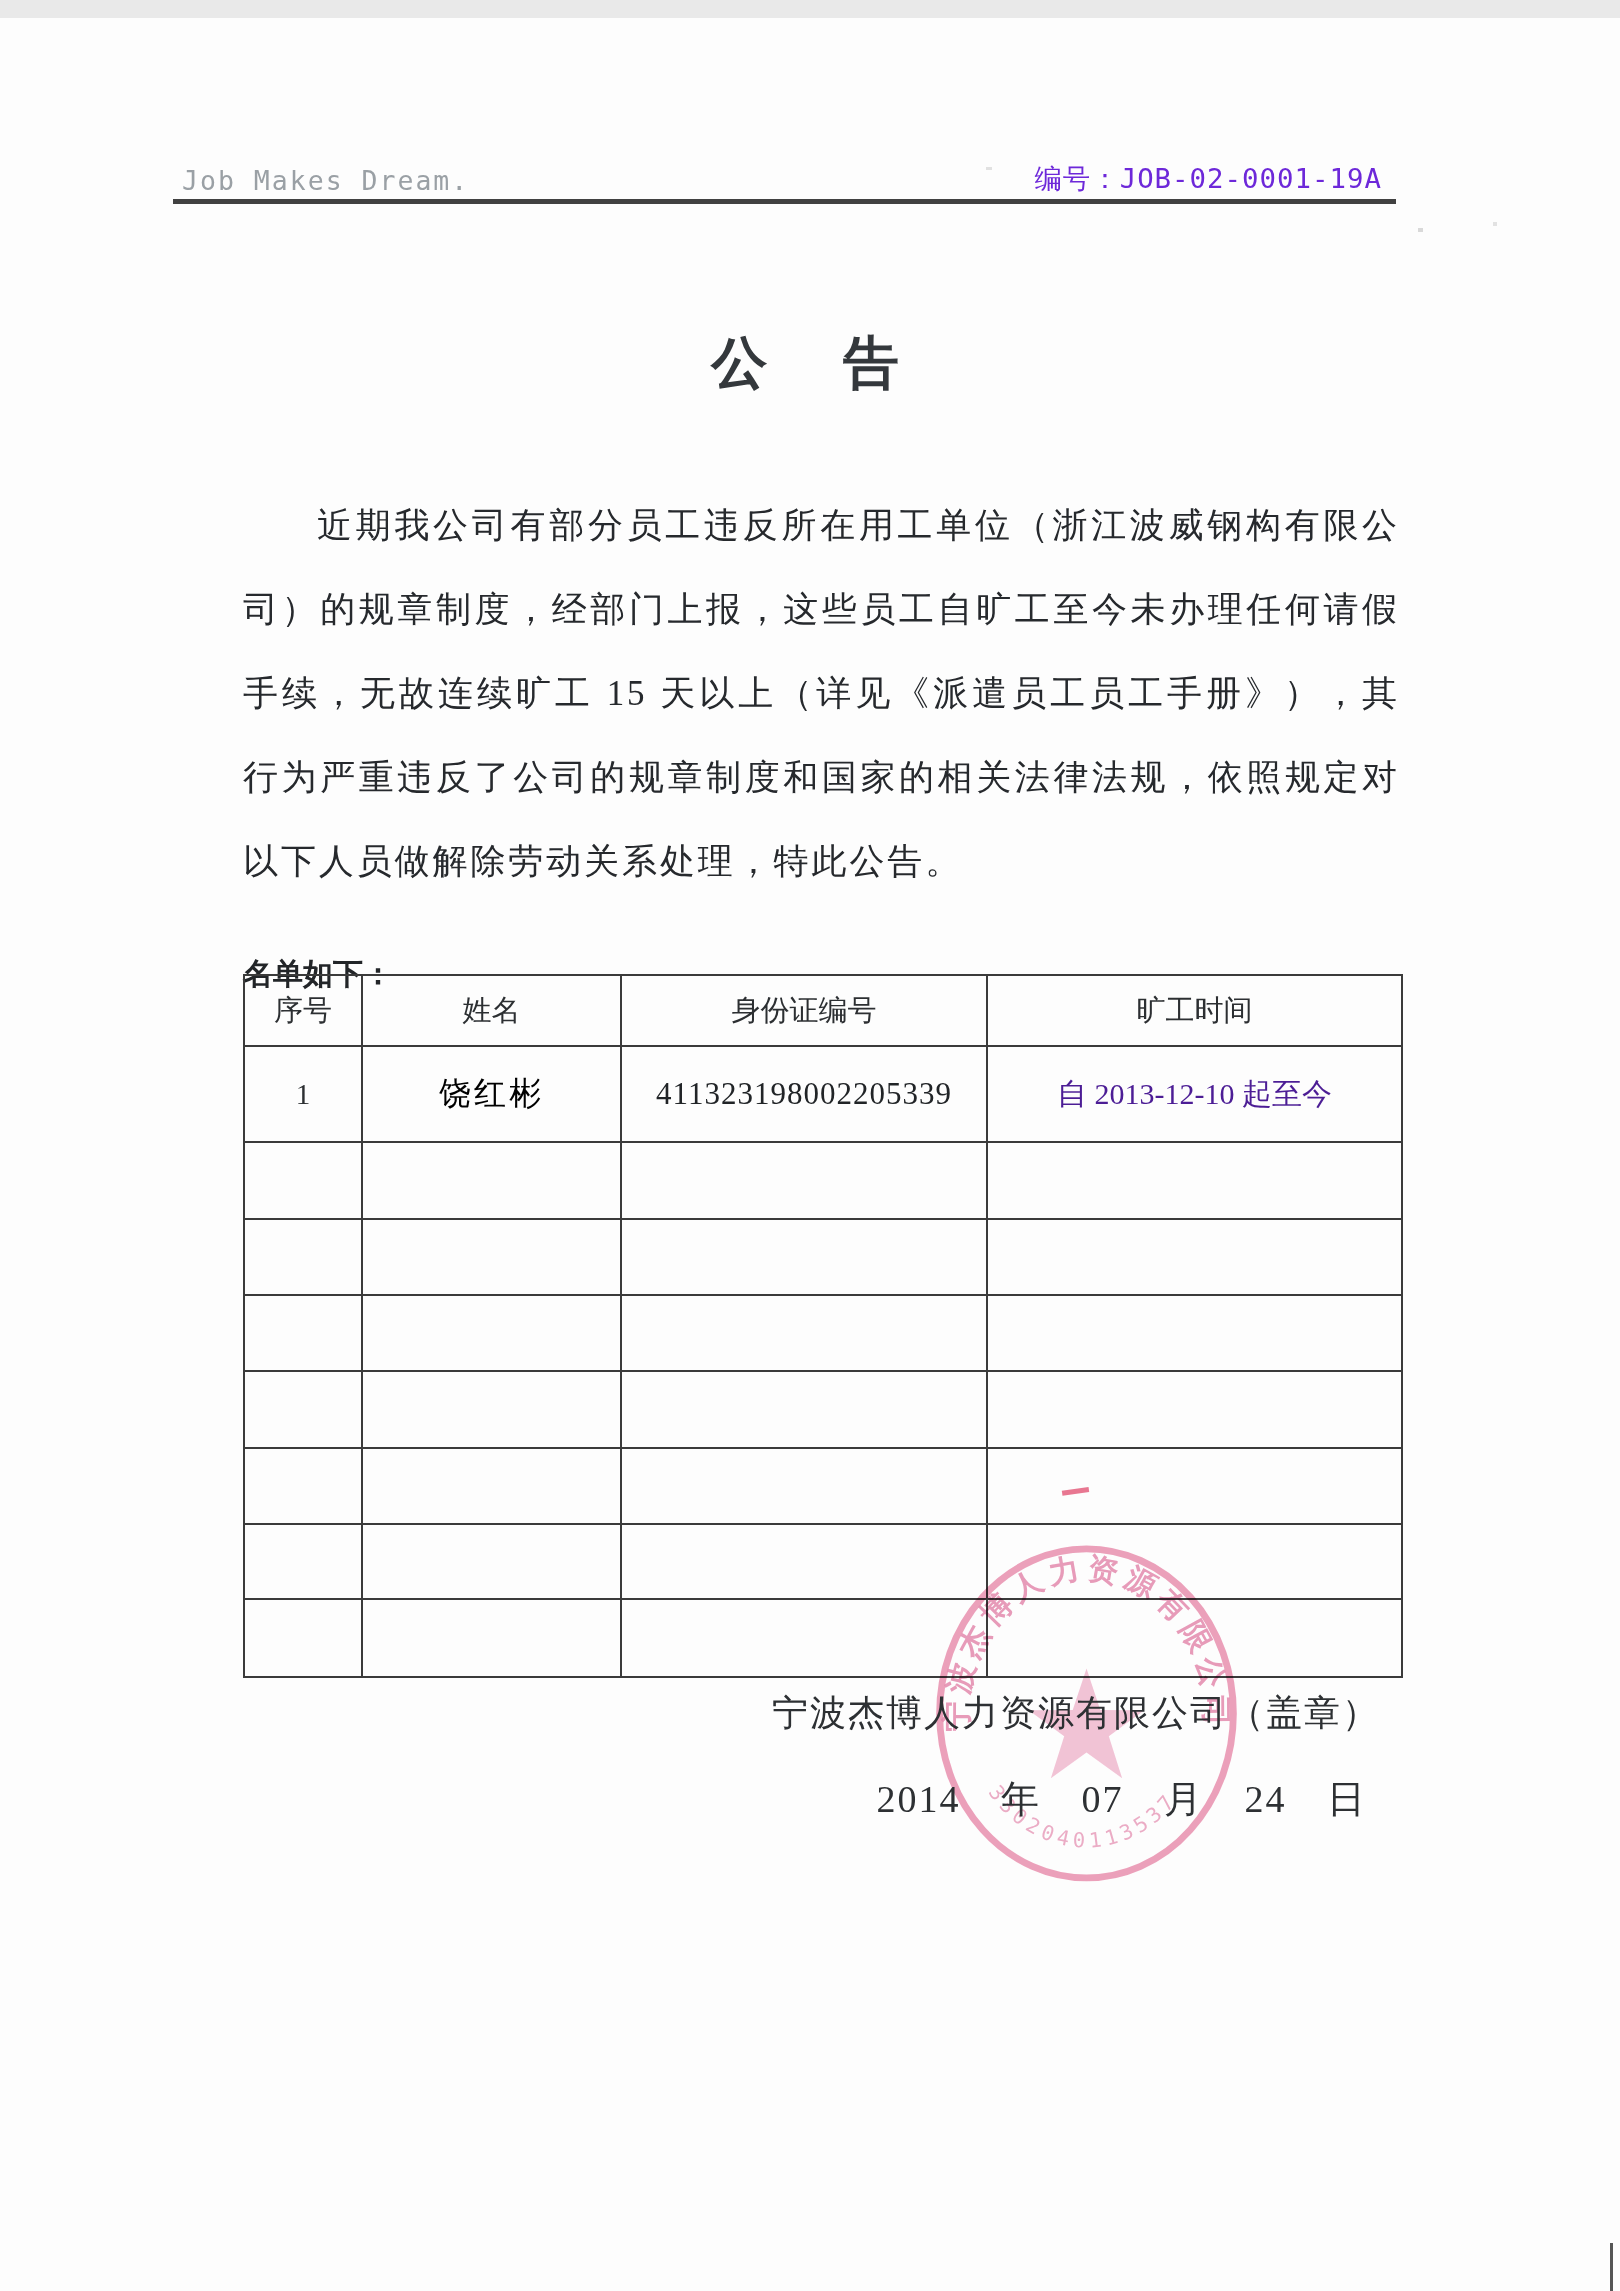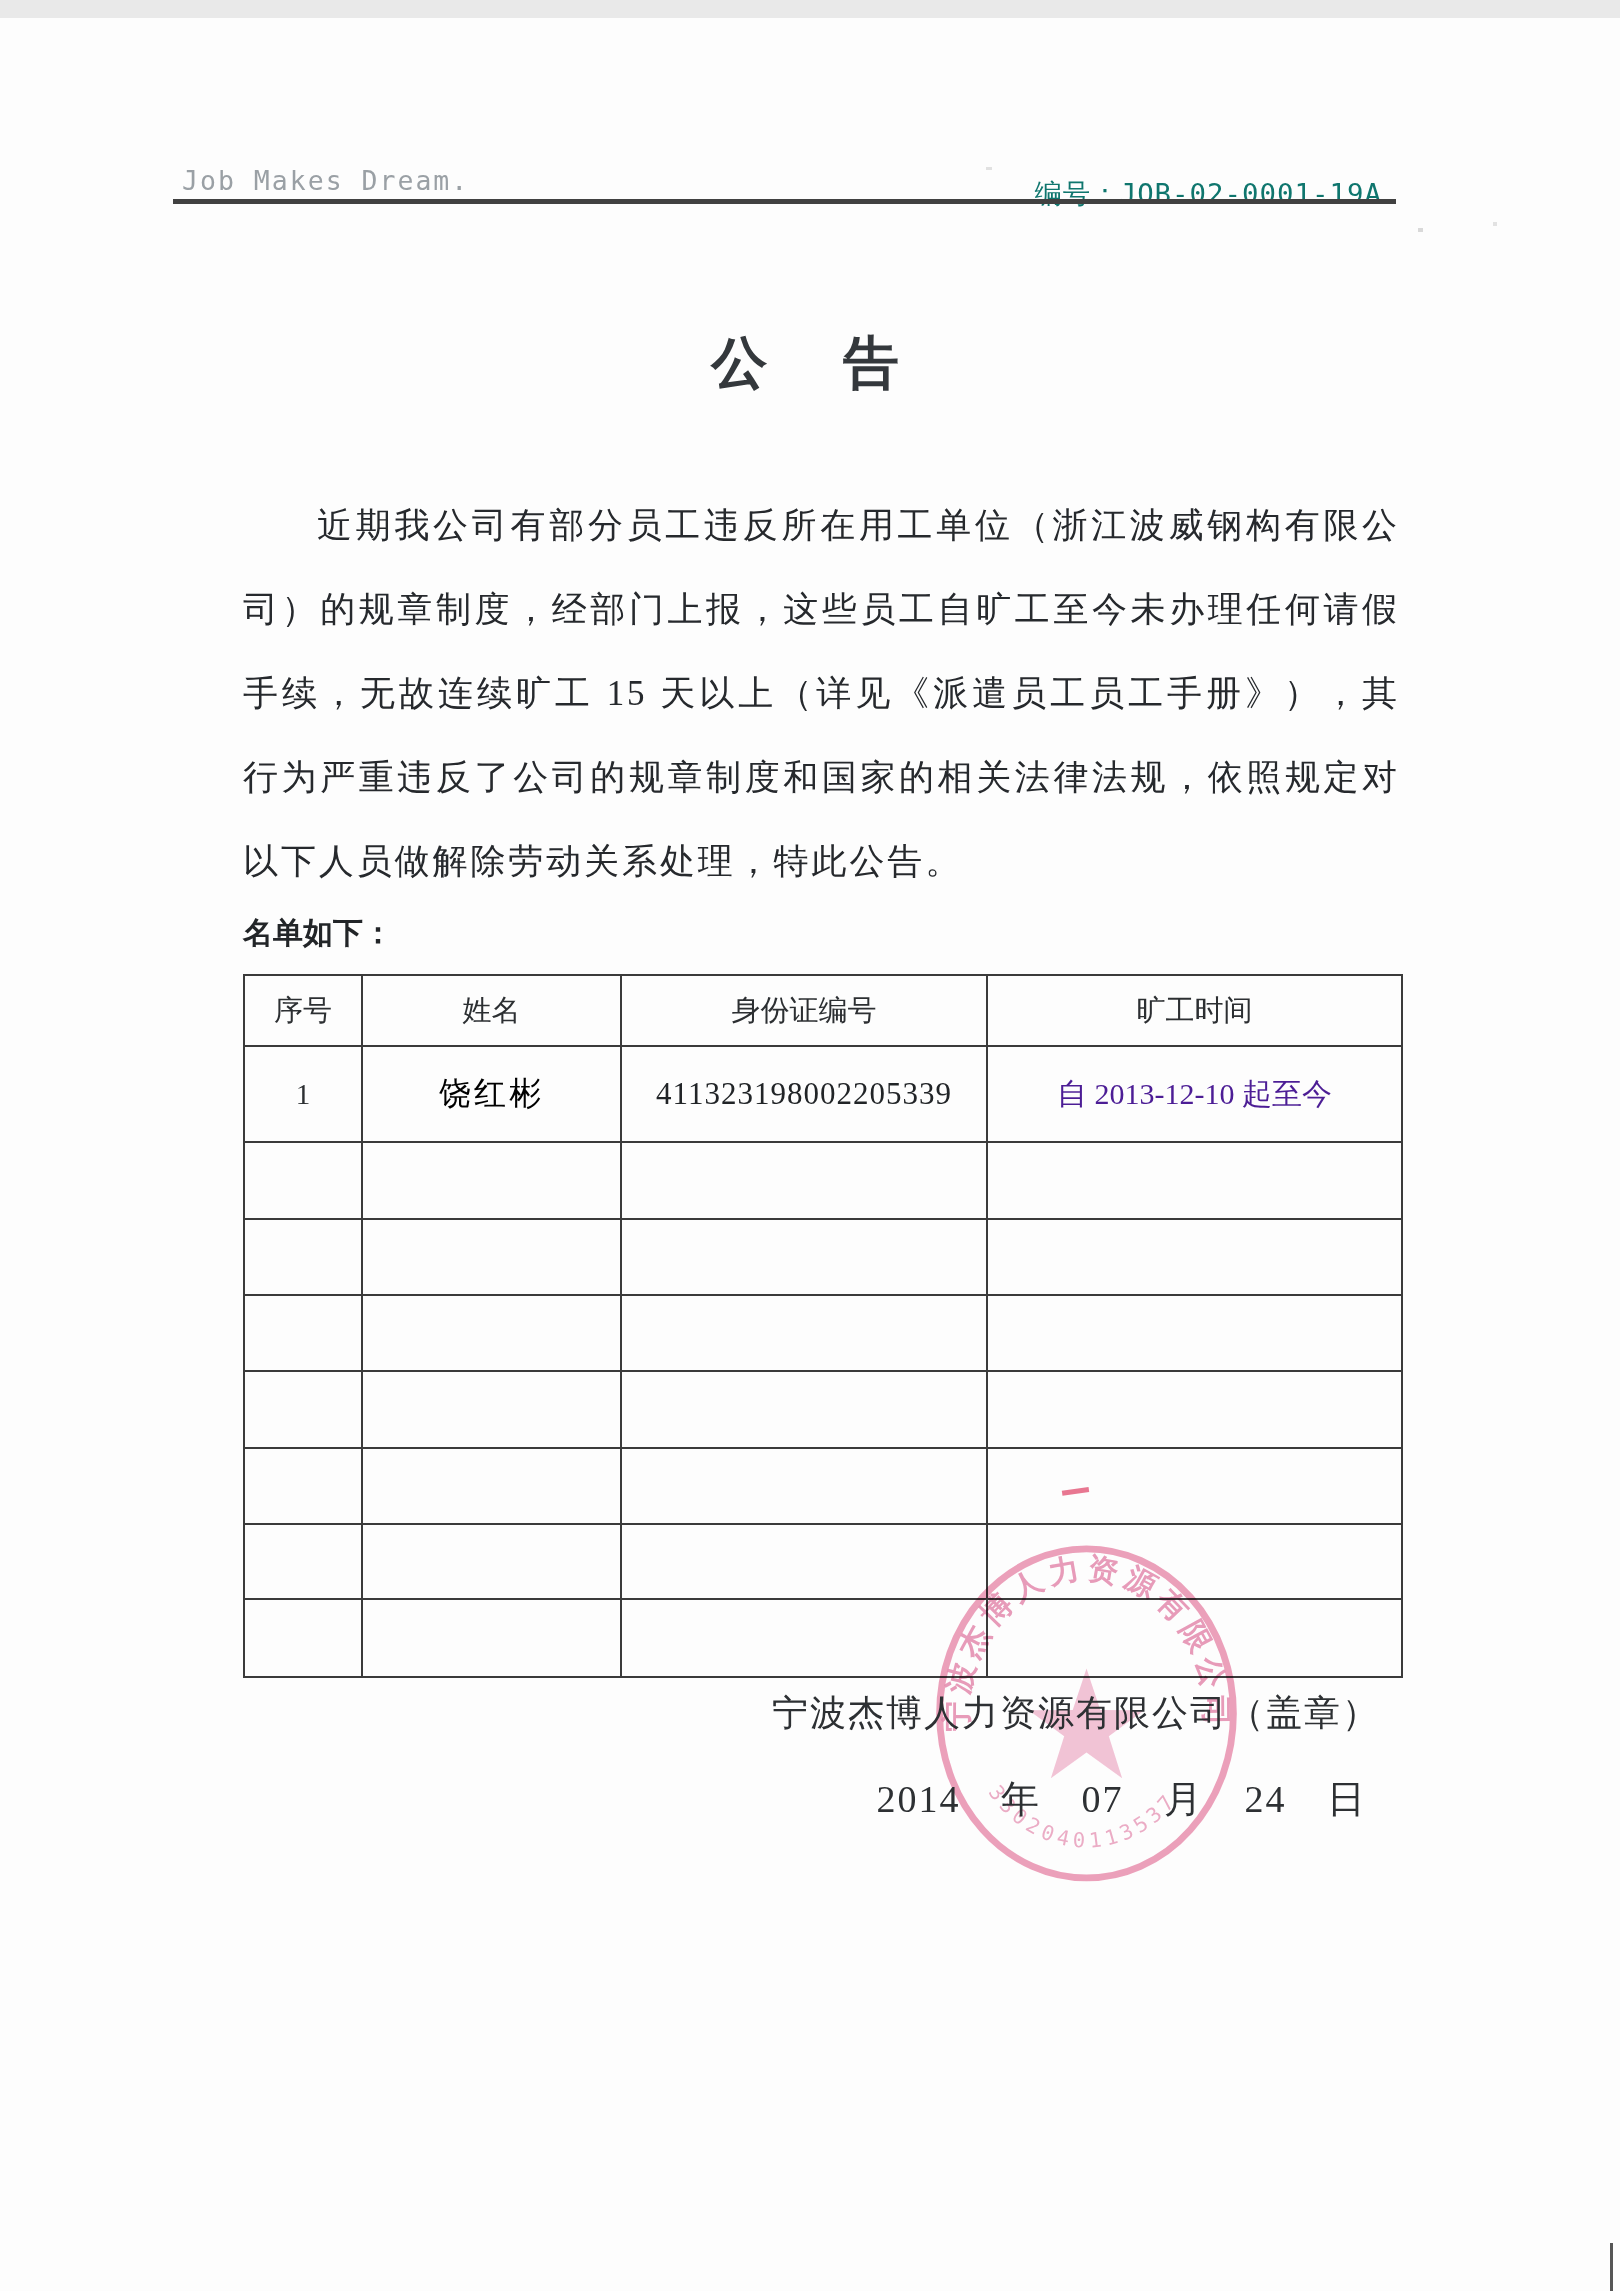--- a/index.html
+++ b/index.html
@@ -12,23 +12,23 @@
     font-family:"Liberation Serif","DejaVu Serif",serif;
     color:#2a2d30;
   }
   
   .slogan{
     position:absolute;left:182px;top:147px;
     font-family:"DejaVu Sans Mono","Liberation Mono",monospace;
     font-size:26.5px;letter-spacing:2px;color:#9aa0a5;
   }
   .doc-number{
-    position:absolute;right:238px;top:158px;
+    position:absolute;right:238px;top:143px;
     font-family:"DejaVu Sans Mono","Liberation Mono",monospace;
-    font-size:27.4px;letter-spacing:1px;color:#0f766e;
+    font-size:27.4px;letter-spacing:1px;color:#6d28d9;
   }
   .header-rule{
     position:absolute;left:173px;top:181px;width:1223px;height:4.9px;
     background:#414141;
   }
   
   .doc-title{
     position:absolute;left:0;top:308px;width:1620px;
     text-align:center;
     font-size:56px;font-weight:bold;letter-spacing:9.8px;
@@ -36,21 +36,21 @@
   }
   
   .body-paragraph{
     position:absolute;left:243px;top:466px;width:1157px;
     font-size:35px;line-height:84px;letter-spacing:2.9px;
     text-align:justify;text-indent:74px;
     color:#26292d;
     margin:0;
   }
   .list-label{
-    position:absolute;left:243px;top:895px;
+    position:absolute;left:243px;top:936px;
     font-size:30px;font-weight:bold;color:#222528;
   }
   
   table.roster{
     position:absolute;left:243px;top:956px;
     width:1157px;
     border-collapse:collapse;table-layout:fixed;
     background:transparent;
   }
   table.roster td,table.roster th{

